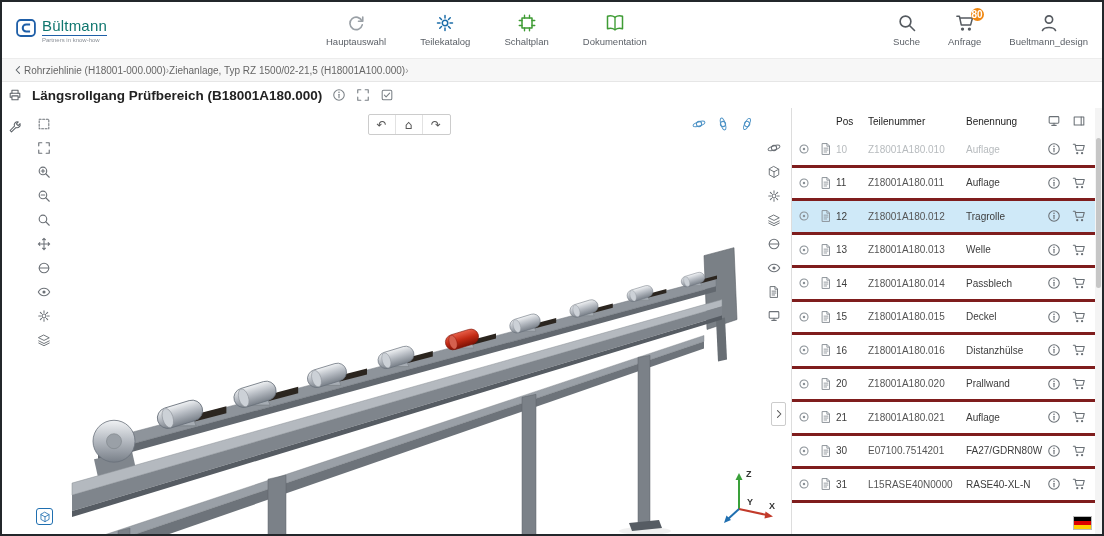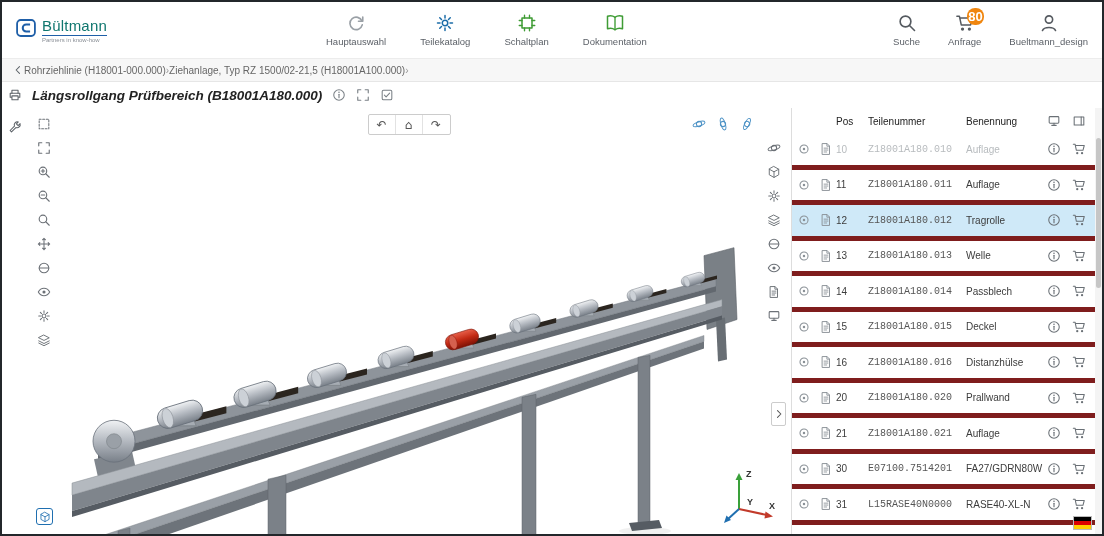--- a/index.html
+++ b/index.html
@@ -15,36 +15,36 @@
   .logo{display:flex;align-items:flex-start;gap:6px;width:150px;}
   .logo-text{display:flex;flex-direction:column;}
   .brand{font-size:15px;font-weight:normal;color:#0f766e;line-height:15px;letter-spacing:.2px;}
   .tagline{font-size:6px;color:#8a8f96;border-top:1px solid #1f5fa8;margin-top:2px;padding-top:1px;}
   .nav{display:flex;gap:34px;margin-left:160px;}
   .nav-item,.act-item{display:flex;flex-direction:column;align-items:center;gap:3px;cursor:pointer;}
   .nlabel{font-size:9.5px;color:#5a5f66;}
   .c-gray{color:#9aa0a6;} .c-blue{color:#1b6ca8;} .c-green{color:#3f9c35;} .c-dark{color:#555a60;}
   .actions{display:flex;gap:28px;margin-left:auto;align-items:flex-start;}
   .badge-wrap{position:relative;}
-  .badge{position:absolute;top:-5px;right:-9px;background:#f0860f;color:#fff;font-size:13px;
+  .badge{position:absolute;top:-5px;right:-9px;background:#f0860f;color:#fff;font-size:10px;
          border-radius:8px;padding:1px 1px;min-width:9px;text-align:center;font-weight:bold;}
 
   
   .crumbbar{height:22px;background:#f7f7f7;border-bottom:1px solid #e6e6e6;display:flex;align-items:center;
             padding:0 10px;font-size:10px;color:#666;}
   .crumb{cursor:pointer;}
   .crumb-sep{color:#999;}
 
   
   .content{display:flex;height:453px;}
   .left-rail{width:26px;display:flex;flex-direction:column;align-items:center;padding-top:6px;gap:18px;color:#5d6369;}
   .rail-btn{background:none;border:none;color:#5d6369;padding:0;cursor:pointer;}
   .content-main{flex:1;display:flex;flex-direction:column;min-width:0;}
   .title-row{height:26px;display:flex;align-items:center;gap:10px;padding:0 8px 0 4px;}
-  .page-title{font-size:13.5px;font-weight:bold;color:#222;margin:0;font-style:italic;}
+  .page-title{font-size:13.5px;font-weight:bold;color:#222;margin:0;}
   .title-ic{background:none;border:none;color:#7a8086;padding:0;cursor:pointer;display:flex;}
 
   .work{flex:1;display:flex;min-height:0;}
   .viewer{flex:1;position:relative;background:#fff;border-right:1px solid #ddd;min-width:0;}
   .model-svg{position:absolute;inset:0;width:100%;height:100%;}
 
   .vtool-left{position:absolute;left:6px;top:6px;display:flex;flex-direction:column;gap:4px;}
   .vbtn{width:20px;height:20px;display:flex;align-items:center;justify-content:center;background:none;border:none;
         color:#6c7177;padding:0;cursor:pointer;}
   .vbtn.blue{color:#4e93c6;}
@@ -59,22 +59,22 @@
   .chev-btn{position:absolute;right:5px;top:294px;width:15px;height:24px;background:#fff;border:1px solid #ccc;
             border-radius:2px;color:#555;display:flex;align-items:center;justify-content:center;cursor:pointer;padding:0;}
   .hint-btn{position:absolute;left:8px;bottom:10px;width:17px;height:17px;border:1.5px solid #1f6fb0;border-radius:3px;
             background:#fff;color:#1f6fb0;display:flex;align-items:center;justify-content:center;cursor:pointer;padding:0;}
   .triad{position:absolute;right:14px;bottom:10px;}
 
   
   .panel{width:310px;position:relative;background:#fff;overflow:hidden;}
   .tgrid{display:grid;grid-template-columns:24px 20px 32px 98px 1fr 24px 26px;align-items:center;padding-right:10px;}
   .thead{height:26px;font-size:10px;font-weight:normal;color:#222;}
-  .trow{height:30.5px;border-bottom:5px solid #7f1d1d;font-size:10px;color:#3c3c3c;cursor:pointer;}
-  .trow .num{color:#555;font-family:Liberation Mono, monospace;}
+  .trow{height:30.5px;border-bottom:3px solid #7f1d1d;font-size:10px;color:#3c3c3c;cursor:pointer;}
+  .trow .num{color:#555;}
   .trow.selected{background:#cfe9f8;}
   .trow.dimmed .pos,.trow.dimmed .num,.trow.dimmed .name{color:#b7bbbe;}
   .cell-ic{display:flex;justify-content:center;color:#8a9197;background:none;border:none;padding:0;cursor:pointer;}
   .cell-ic.dark{color:#6a7076;}
   .scroll-track{position:absolute;right:0;top:0;bottom:0;width:7px;background:#f4f4f4;}
   .scroll-thumb{position:absolute;right:1px;top:30px;width:5px;height:150px;background:#c6c6c6;border-radius:3px;cursor:pointer;}
 
   .flag{position:absolute;right:10px;bottom:4px;width:17px;height:12px;display:flex;flex-direction:column;
         border:1px solid #bbb;cursor:pointer;}
   .flag div{flex:1;}

